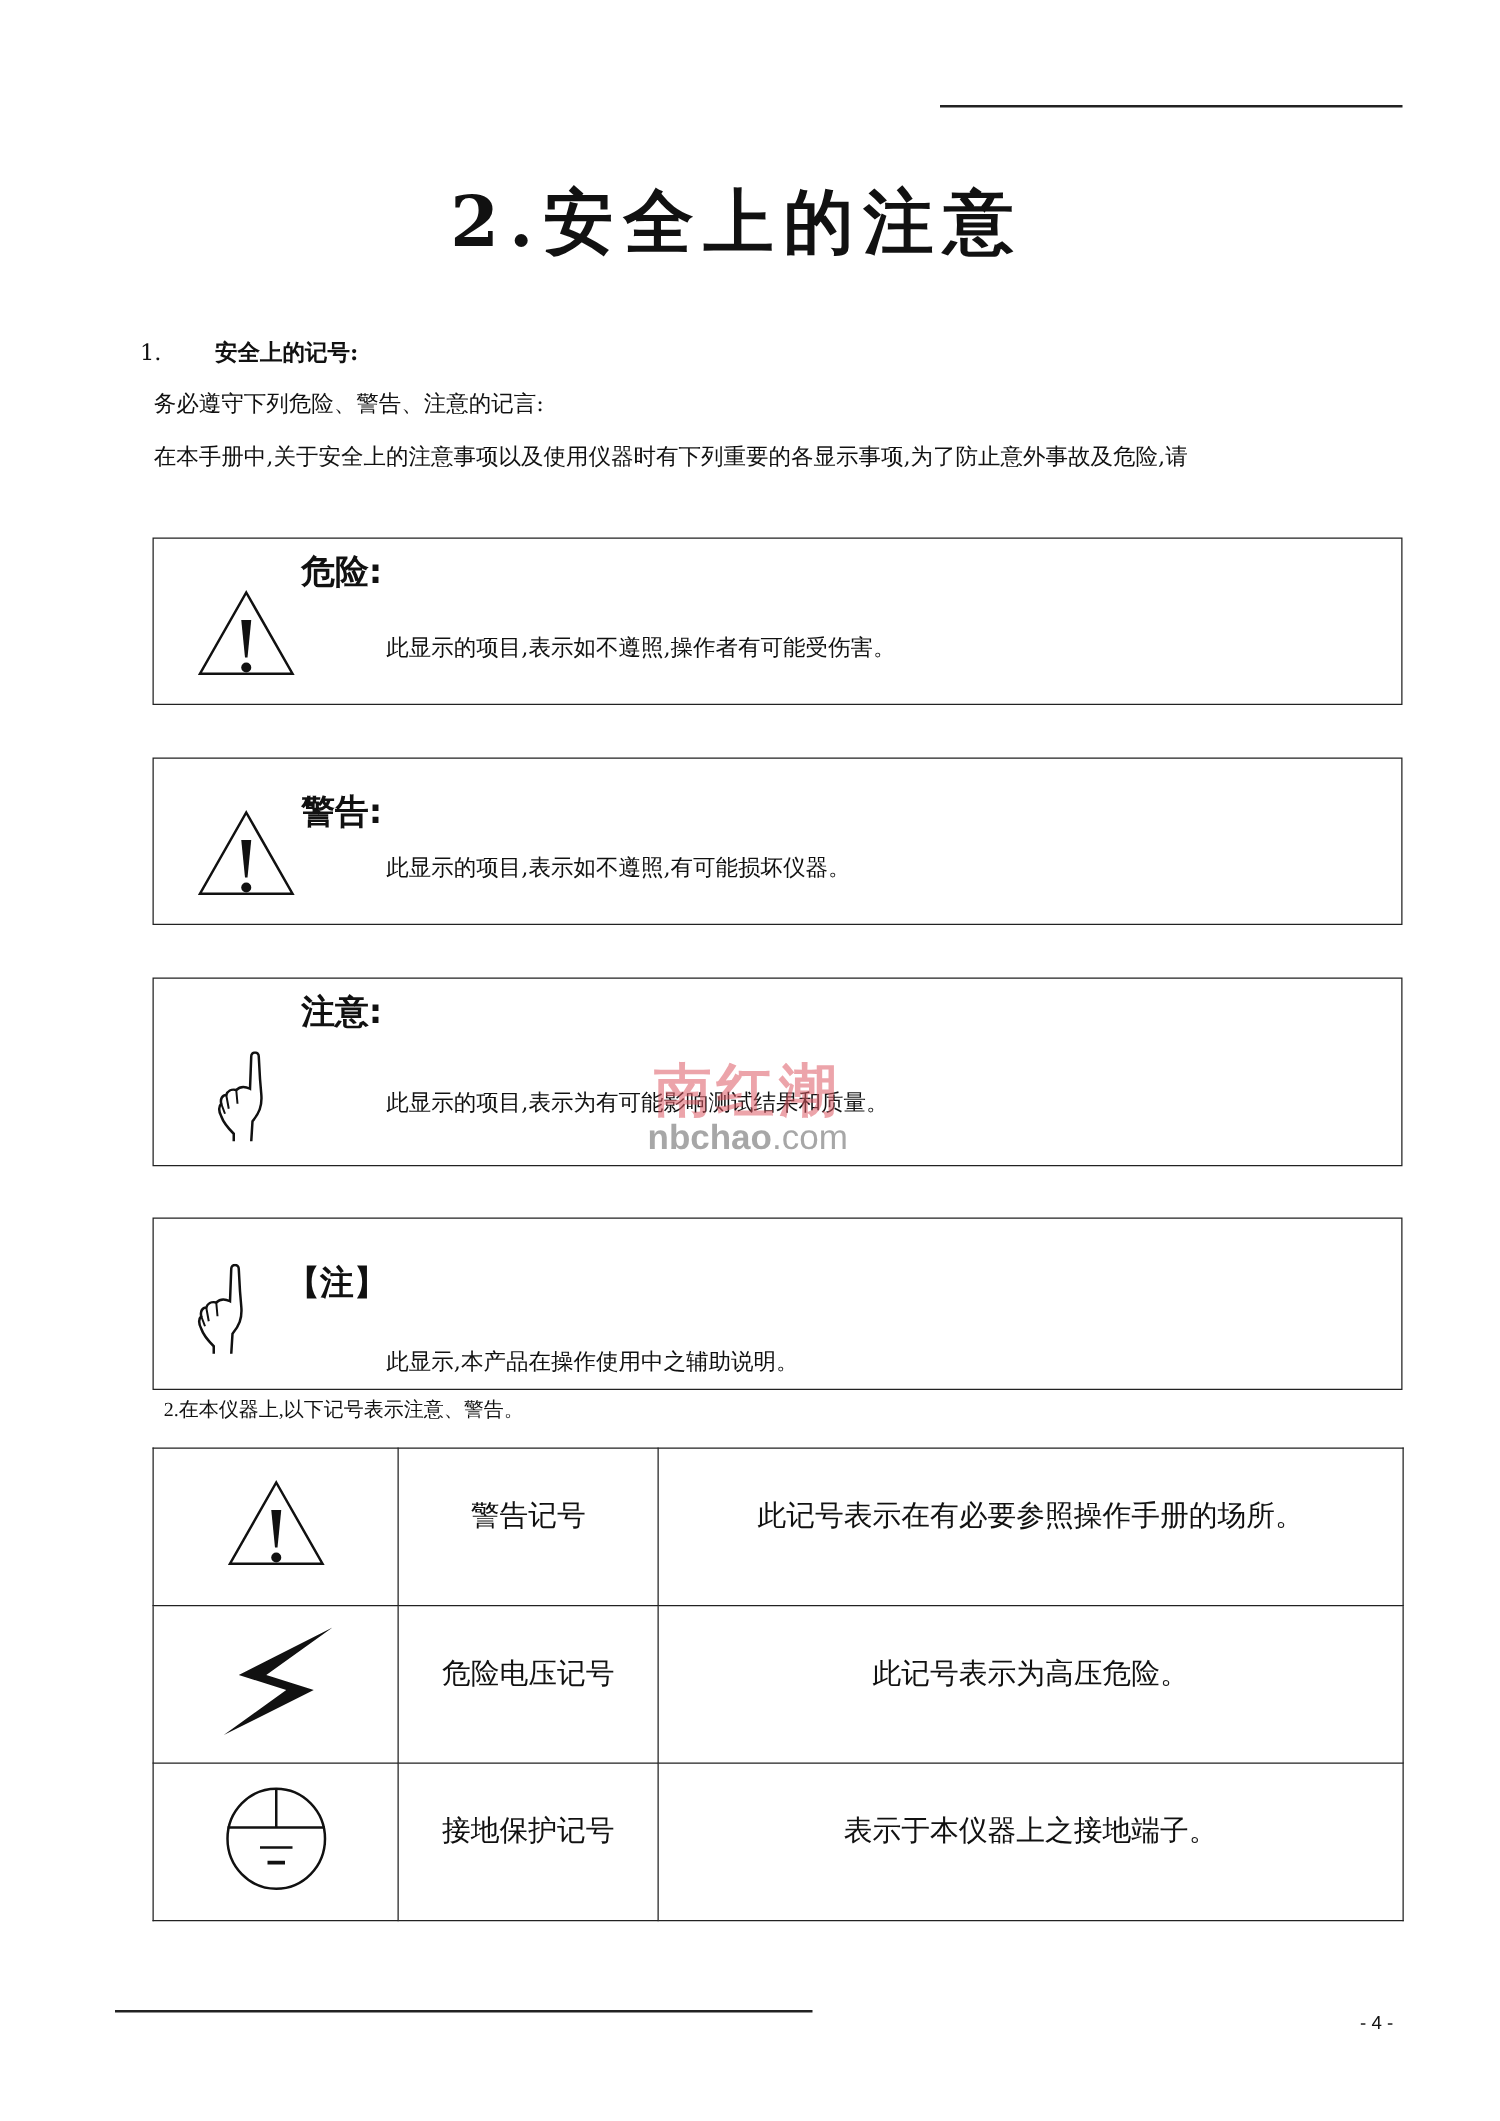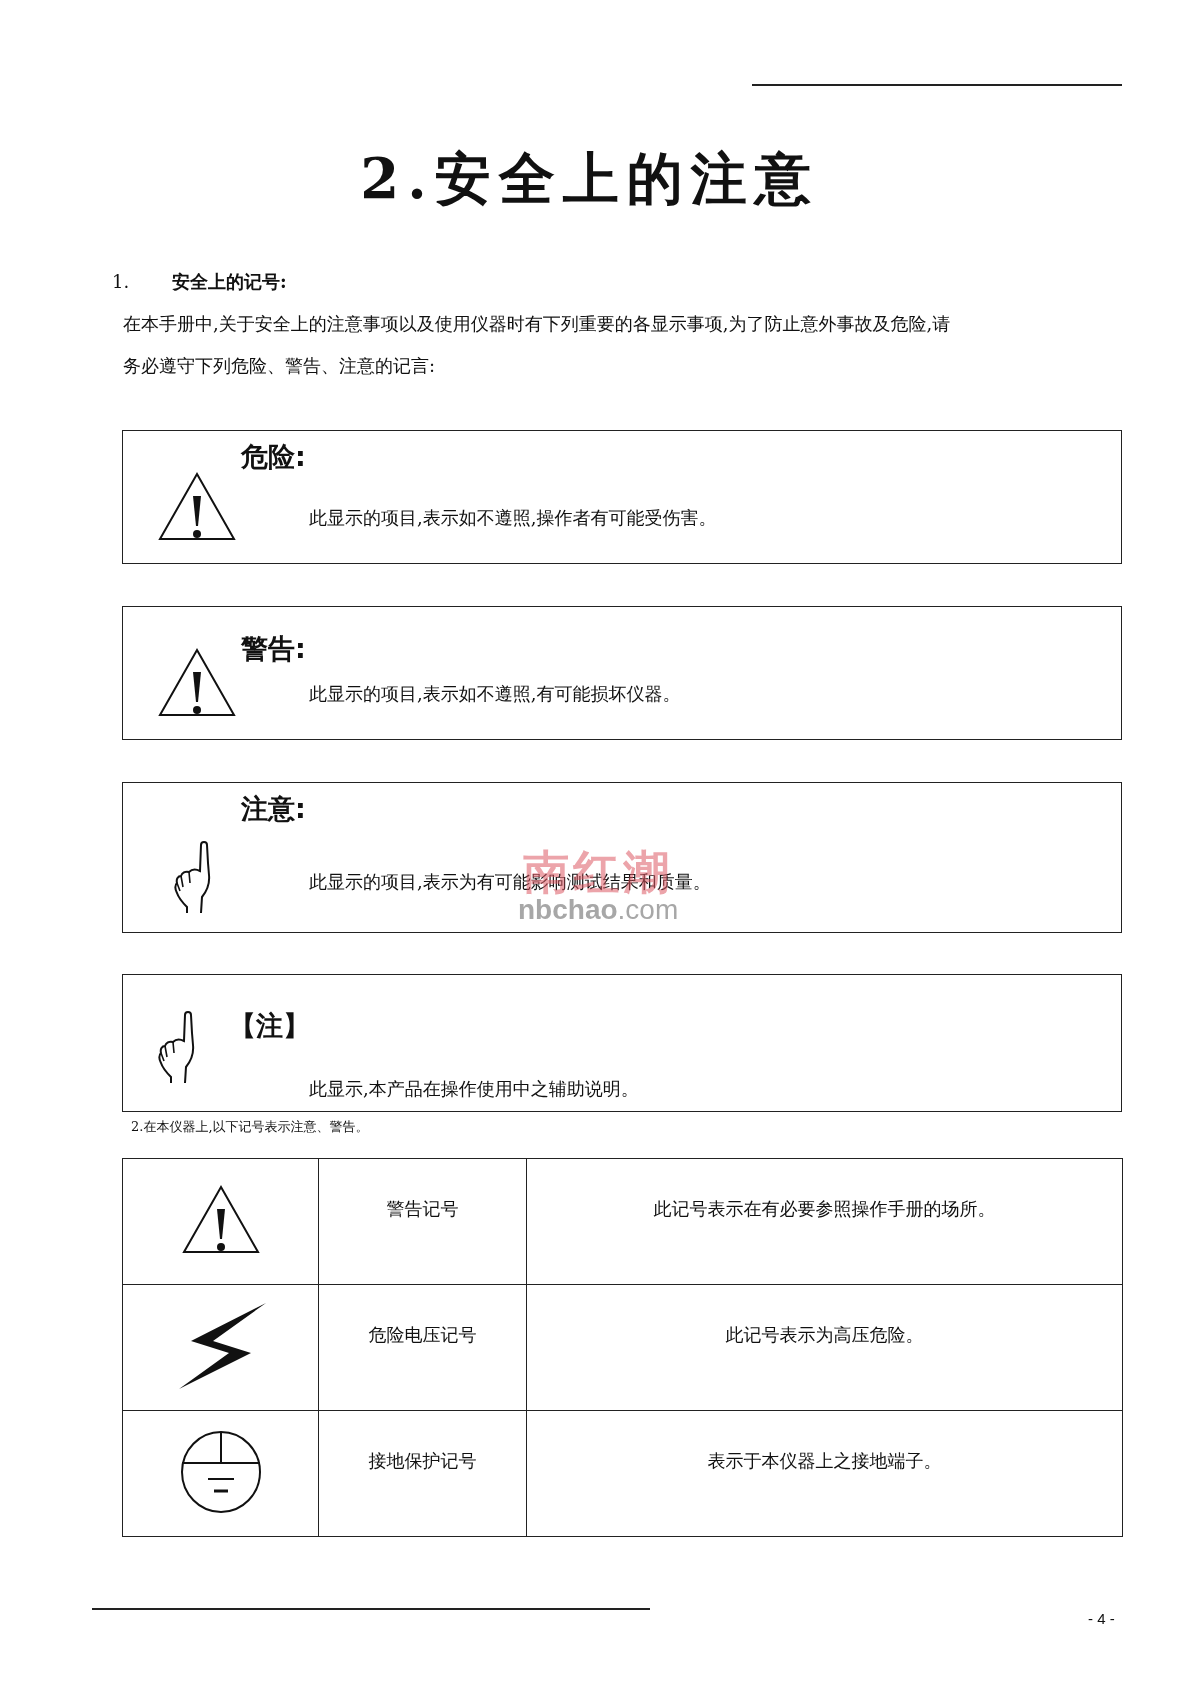--- a/index.html
+++ b/index.html
@@ -10,23 +10,23 @@
            font-size:56px; letter-spacing:8px; font-weight:bold; line-height:56px; }
   .sec1 { position:absolute; left:112px; top:270px; font-size:18px; }
   .sec1 .num { display:inline-block; width:60px; }
   .sec1 .hd { font-weight:bold; }
   .para { position:absolute; left:123px; width:1005px; font-size:18px; line-height:42px; top:303px; }
   .box { position:absolute; left:122px; width:1000px; border:1.5px solid #222; box-sizing:border-box;margin-top:36px; }
   .box .label { position:absolute; left:118px; font-size:27px; font-weight:bold;
                 font-family:"DejaVu Sans","Liberation Sans",sans-serif; }
   .box .desc { position:absolute; left:186px; font-size:18px; }
   .box .icon { position:absolute; }
-  .sec2 { position:absolute; left:131px; top:1118px; font-size:13px; }
+  .sec2 { position:absolute; left:131px; top:1118px; font-size:16px;font-family:Liberation Serif, serif; }
   table.sym { position:absolute; left:122px; top:1158px; width:1001px; border-collapse:collapse; }
-  table.sym td { border:1.5px solid #222; height:125px; vertical-align:top; text-align:center; font-size:18px; padding:0; }
+  table.sym td { border:1.5px solid #222; height:125px; vertical-align:top; text-align:center; font-size:23px; padding:0; }
   table.sym td.c1 { width:195px; vertical-align:middle; }
   table.sym td.c2 { width:207px; }
   table.sym td .txt { display:block; padding-top:38px; }
   .pageno { position:absolute; left:1088px; top:1610px; font-size:15px;
             font-family:"Liberation Sans","DejaVu Sans",sans-serif; }
   .wm { position:absolute; left:518px; top:820px; text-align:center; pointer-events:none;margin-top:28px; }
   .wm .cn { font-size:46px; color:rgba(220,90,100,0.55); font-weight:bold; letter-spacing:4px; line-height:48px;
             font-family:"DejaVu Serif",serif; }
   .wm .en { font-size:28px; color:rgba(130,130,130,0.7); font-weight:bold; line-height:28px;
             font-family:Liberation Sans, sans-serif; }
@@ -36,22 +36,22 @@
 <body>
 
 <div class="rule" style="left:752px; top:84px; width:370px;"></div>
 
 <div class="title">2.安全上的注意</div>
 
 <div class="sec1">
   <span class="num">1.</span><span class="hd">安全上的记号:</span>
 </div>
 <div class="para">
+  <div>务必遵守下列危险、警告、注意的记言:</div>
   <div>在本手册中,关于安全上的注意事项以及使用仪器时有下列重要的各显示事项,为了防止意外事故及危险,请</div>
-  <div>务必遵守下列危险、警告、注意的记言:</div>
 </div>
 
 <div class="box" style="top:394px; height:134px;">
   <div class="label" style="top:8px;">危险:</div>
   <svg class="icon" style="left:34px; top:40px;" width="80" height="72" viewBox="0 0 80 72">
     <polygon points="40,3 77,68 3,68" fill="none" stroke="#111" stroke-width="2"></polygon>
     <polygon points="36,25 44,25 41,55 39,55" fill="#111"></polygon>
     <circle cx="40" cy="63" r="4" fill="#111"></circle>
   </svg>
   <div class="desc" style="top:75px;">此显示的项目,表示如不遵照,操作者有可能受伤害。</div>

